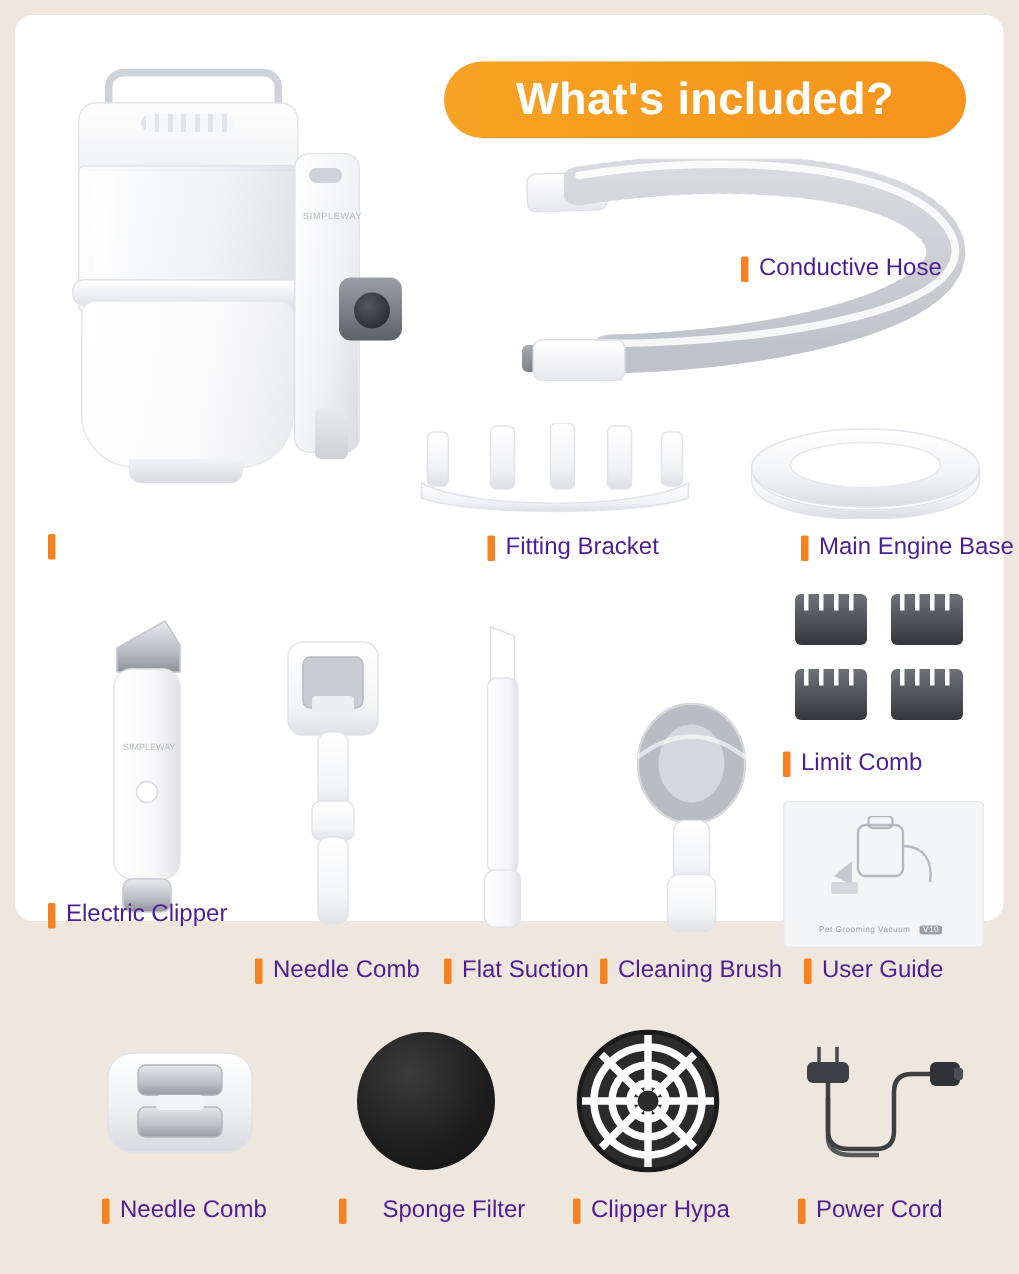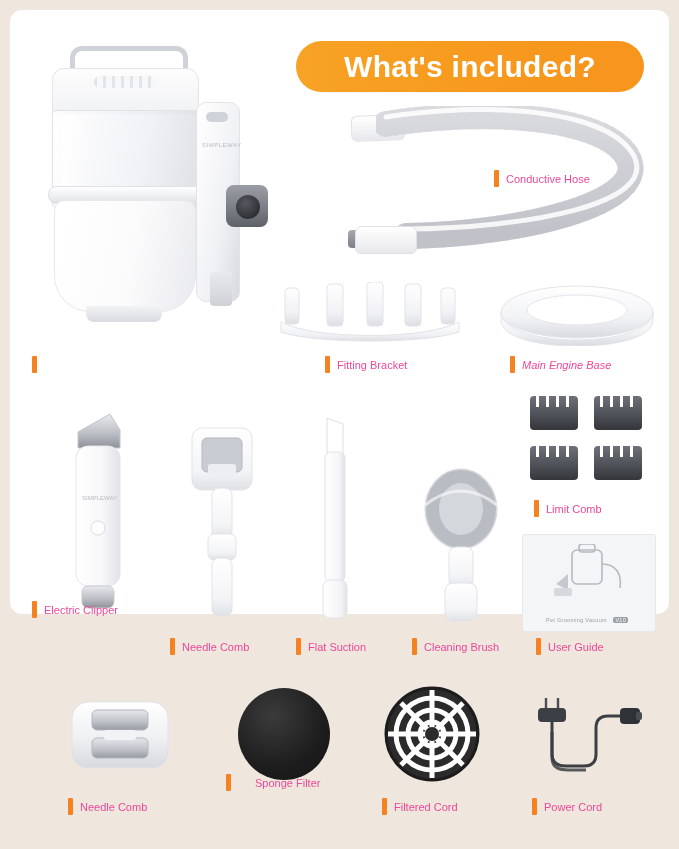--- a/index.html
+++ b/index.html
@@ -56,22 +56,22 @@
   }
   .label .tick {
     display: block;
     width: 5px;
     height: 17px;
     background: #f58220;
     border-radius: 1px;
     flex: 0 0 auto;
   }
   .label .txt {
-    font-size: 11px;
-    color: #ec4899;
+    font-size: 16px;
+    color: #4c1d95;
   }
 
   
   .art { position: absolute; }
 
   
 
   
   #vac-handle {
     left: 60px; top: 36px; width: 108px; height: 30px;
@@ -286,21 +286,21 @@
           <stop offset="0%" stop-color="#ffffff"></stop>
           <stop offset="60%" stop-color="#f2f3f5"></stop>
           <stop offset="100%" stop-color="#d9dbe0"></stop>
         </linearGradient>
       </defs>
       <ellipse cx="80" cy="30" rx="76" ry="26" fill="url(#baG)" stroke="#e3e4e9"></ellipse>
       <ellipse cx="80" cy="28" rx="50" ry="15" fill="#ffffff" stroke="#e6e7ec"></ellipse>
       <path d="M4,30 C4,46 36,58 80,58 C124,58 156,46 156,30 L156,38 C156,54 124,64 80,64 C36,64 4,54 4,38 Z" fill="url(#baG)" stroke="#e3e4e9"></path>
     </svg>
 
-    <div class="label" style="left:500px; top:346px;font-style:italic;">
+    <div class="label" style="left:524px; top:346px;">
       <span class="tick"></span>
       <span class="txt">Main Engine Base</span>
     </div>
 
     <svg class="art" id="clipper" viewBox="0 0 56 212">
       <defs>
         <linearGradient id="clG" x1="0" y1="0" x2="1" y2="0">
           <stop offset="0%" stop-color="#ffffff"></stop>
           <stop offset="60%" stop-color="#f7f7f9"></stop>
           <stop offset="100%" stop-color="#e2e3e8"></stop>
@@ -371,21 +371,21 @@
         </linearGradient>
       </defs>
       <ellipse cx="46" cy="44" rx="36" ry="40" fill="#b9bcc2" stroke="#a7aab1"></ellipse>
       <ellipse cx="46" cy="44" rx="36" ry="40" fill="none" stroke="#ffffff" stroke-width="2" opacity=".5"></ellipse>
       <ellipse cx="46" cy="44" rx="22" ry="26" fill="#d4d7dc"></ellipse>
       <path d="M10,40 Q46,12 82,40" fill="none" stroke="#ffffff" stroke-width="3" opacity=".6"></path>
       <rect x="34" y="82" width="24" height="42" rx="7" fill="url(#bG)" stroke="#e2e3e8"></rect>
       <rect x="30" y="118" width="32" height="38" rx="8" fill="url(#bG)" stroke="#e2e3e8"></rect>
     </svg>
 
-    <div class="label" style="left:402px; top:628px;">
+    <div class="label" style="left:390px; top:628px;">
       <span class="tick"></span>
       <span class="txt">Cleaning Brush</span>
     </div>
 
     <svg class="art" id="combs" viewBox="0 0 118 94">
       <defs>
         <linearGradient id="cg" x1="0" y1="0" x2="0" y2="1">
           <stop offset="0%" stop-color="#6e7178"></stop>
           <stop offset="60%" stop-color="#4b4e54"></stop>
           <stop offset="100%" stop-color="#34363b"></stop>
@@ -416,21 +416,21 @@
         <rect x="66" y="52" width="48" height="34" rx="4" fill="url(#cg)"></rect>
         <g fill="#ffffff">
             <rect x="72" y="52" width="3" height="11"></rect>
             <rect x="82" y="52" width="3" height="11"></rect>
             <rect x="92" y="52" width="3" height="11"></rect>
             <rect x="102" y="52" width="3" height="11"></rect>
           </g>
       </g>
     </svg>
 
-    <div class="label" style="left:524px; top:490px;">
+    <div class="label" style="left:512px; top:490px;">
       <span class="tick"></span>
       <span class="txt">Limit Comb</span>
     </div>
 
     <div class="art" id="guide"></div>
     <svg class="art" style="left:536px; top:534px; width:84px; height:58px;" viewBox="0 0 84 58">
       <rect x="26" y="6" width="30" height="34" rx="5" fill="none" stroke="#b6b9c0" stroke-width="1.6"></rect>
       <rect x="33" y="0" width="16" height="8" rx="3" fill="none" stroke="#b6b9c0" stroke-width="1.6"></rect>
       <path d="M56,20 C70,20 76,30 74,44" fill="none" stroke="#b6b9c0" stroke-width="1.6"></path>
       <path d="M10,40 L22,30 L22,46 Z" fill="#c5c8ce"></path>
@@ -465,21 +465,21 @@
       <rect x="36" y="32" width="32" height="10" rx="3" fill="#f2f3f5"></rect>
     </svg>
 
     <div class="label" style="left:58px; top:788px;">
       <span class="tick"></span>
       <span class="txt">Needle Comb</span>
     </div>
 
     <div class="art" id="sponge"></div>
 
-    <div class="label" style="left:216px; top:764px;gap:24px;">
+    <div class="label" style="left:216px; top:788px;gap:24px;">
       <span class="tick"></span>
       <span class="txt">Sponge Filter</span>
     </div>
 
     <svg class="art" id="hypa" viewBox="0 0 96 96">
       <circle cx="48" cy="48" r="46" fill="#2b2b2b"></circle>
       <circle cx="48" cy="48" r="46" fill="none" stroke="#1c1c1c" stroke-width="3"></circle>
       <g stroke="#ffffff" stroke-width="5" fill="none">
         <circle cx="48" cy="48" r="36"></circle>
         <circle cx="48" cy="48" r="24"></circle>
@@ -489,21 +489,21 @@
         <line x1="48" y1="4" x2="48" y2="92"></line>
         <line x1="4" y1="48" x2="92" y2="48"></line>
         <line x1="17" y1="17" x2="79" y2="79"></line>
         <line x1="79" y1="17" x2="17" y2="79"></line>
       </g>
       <circle cx="48" cy="48" r="7" fill="#2b2b2b"></circle>
     </svg>
 
     <div class="label" style="left:372px; top:788px;">
       <span class="tick"></span>
-      <span class="txt">Filtered Cord</span>
+      <span class="txt">Clipper Hypa</span>
     </div>
 
     <svg class="art" id="cord" viewBox="0 0 114 84">
       <g stroke="#4a4d52" stroke-width="2.4" fill="none">
         <path d="M14,6 L14,18"></path>
         <path d="M26,6 L26,18"></path>
       </g>
       <rect x="6" y="16" width="28" height="14" rx="4" fill="#3c3f44"></rect>
       <path d="M20,30 L20,62 Q20,74 34,74 L52,74 Q64,74 64,62 L64,36 Q64,24 76,24 L92,24" fill="none" stroke="#3c3f44" stroke-width="3"></path>
       <path d="M20,40 L20,66 Q20,78 36,78 L54,78" fill="none" stroke="#3c3f44" stroke-width="3" opacity=".85"></path>

